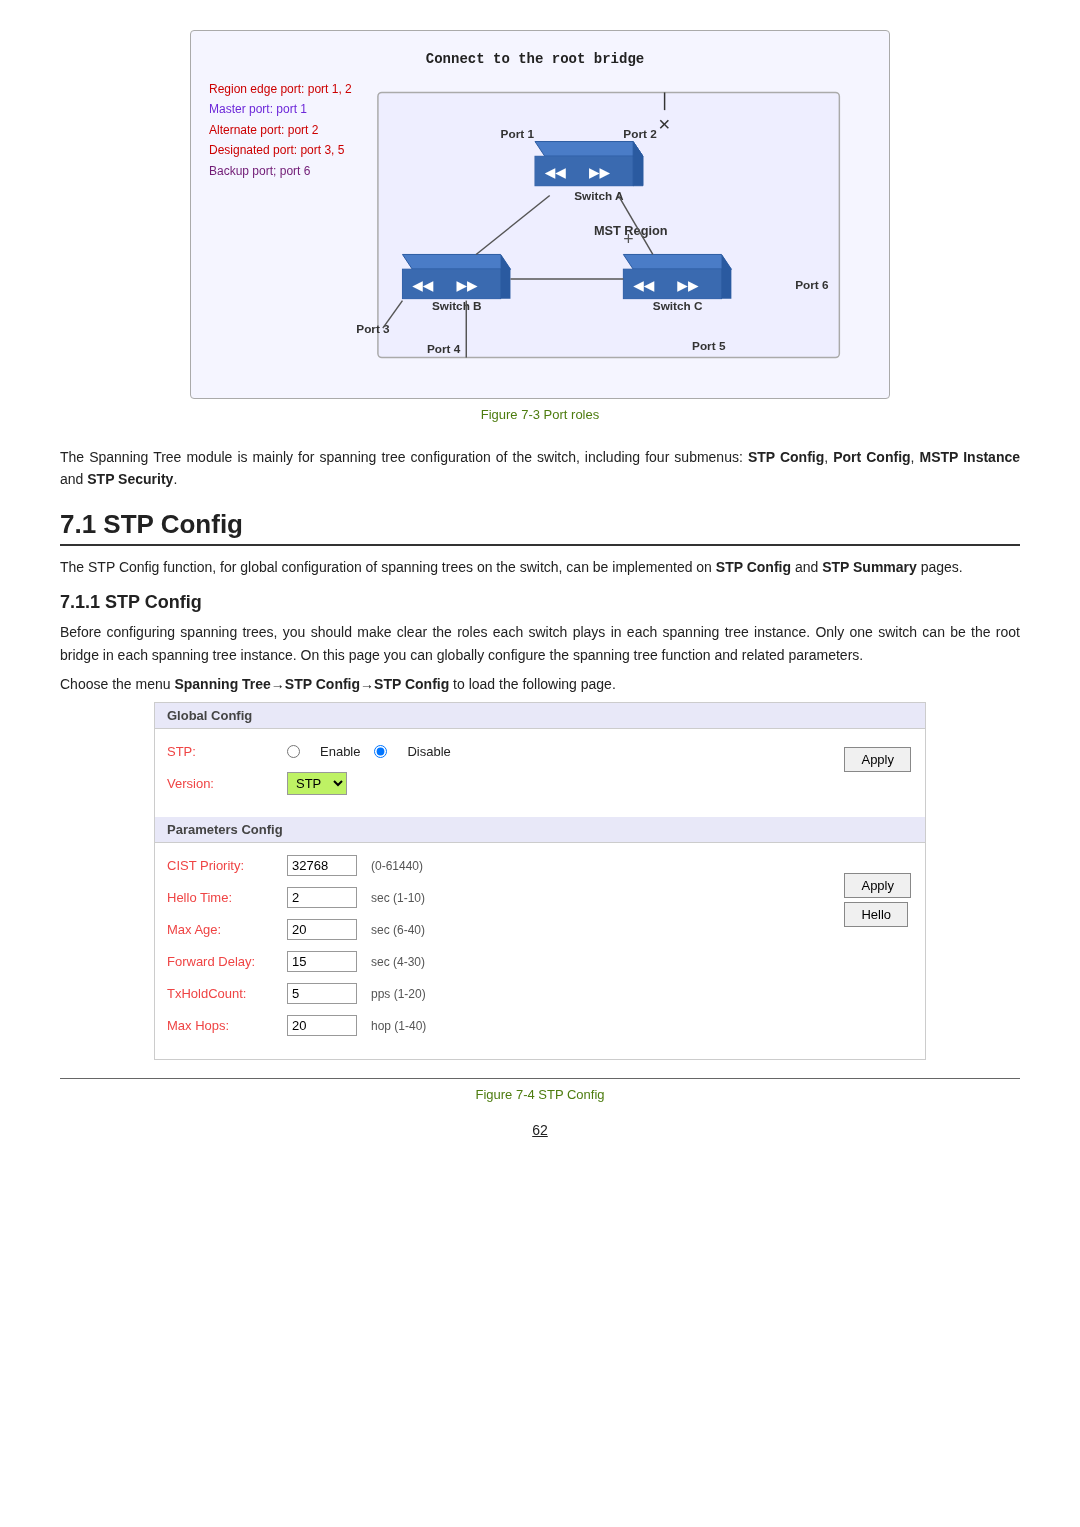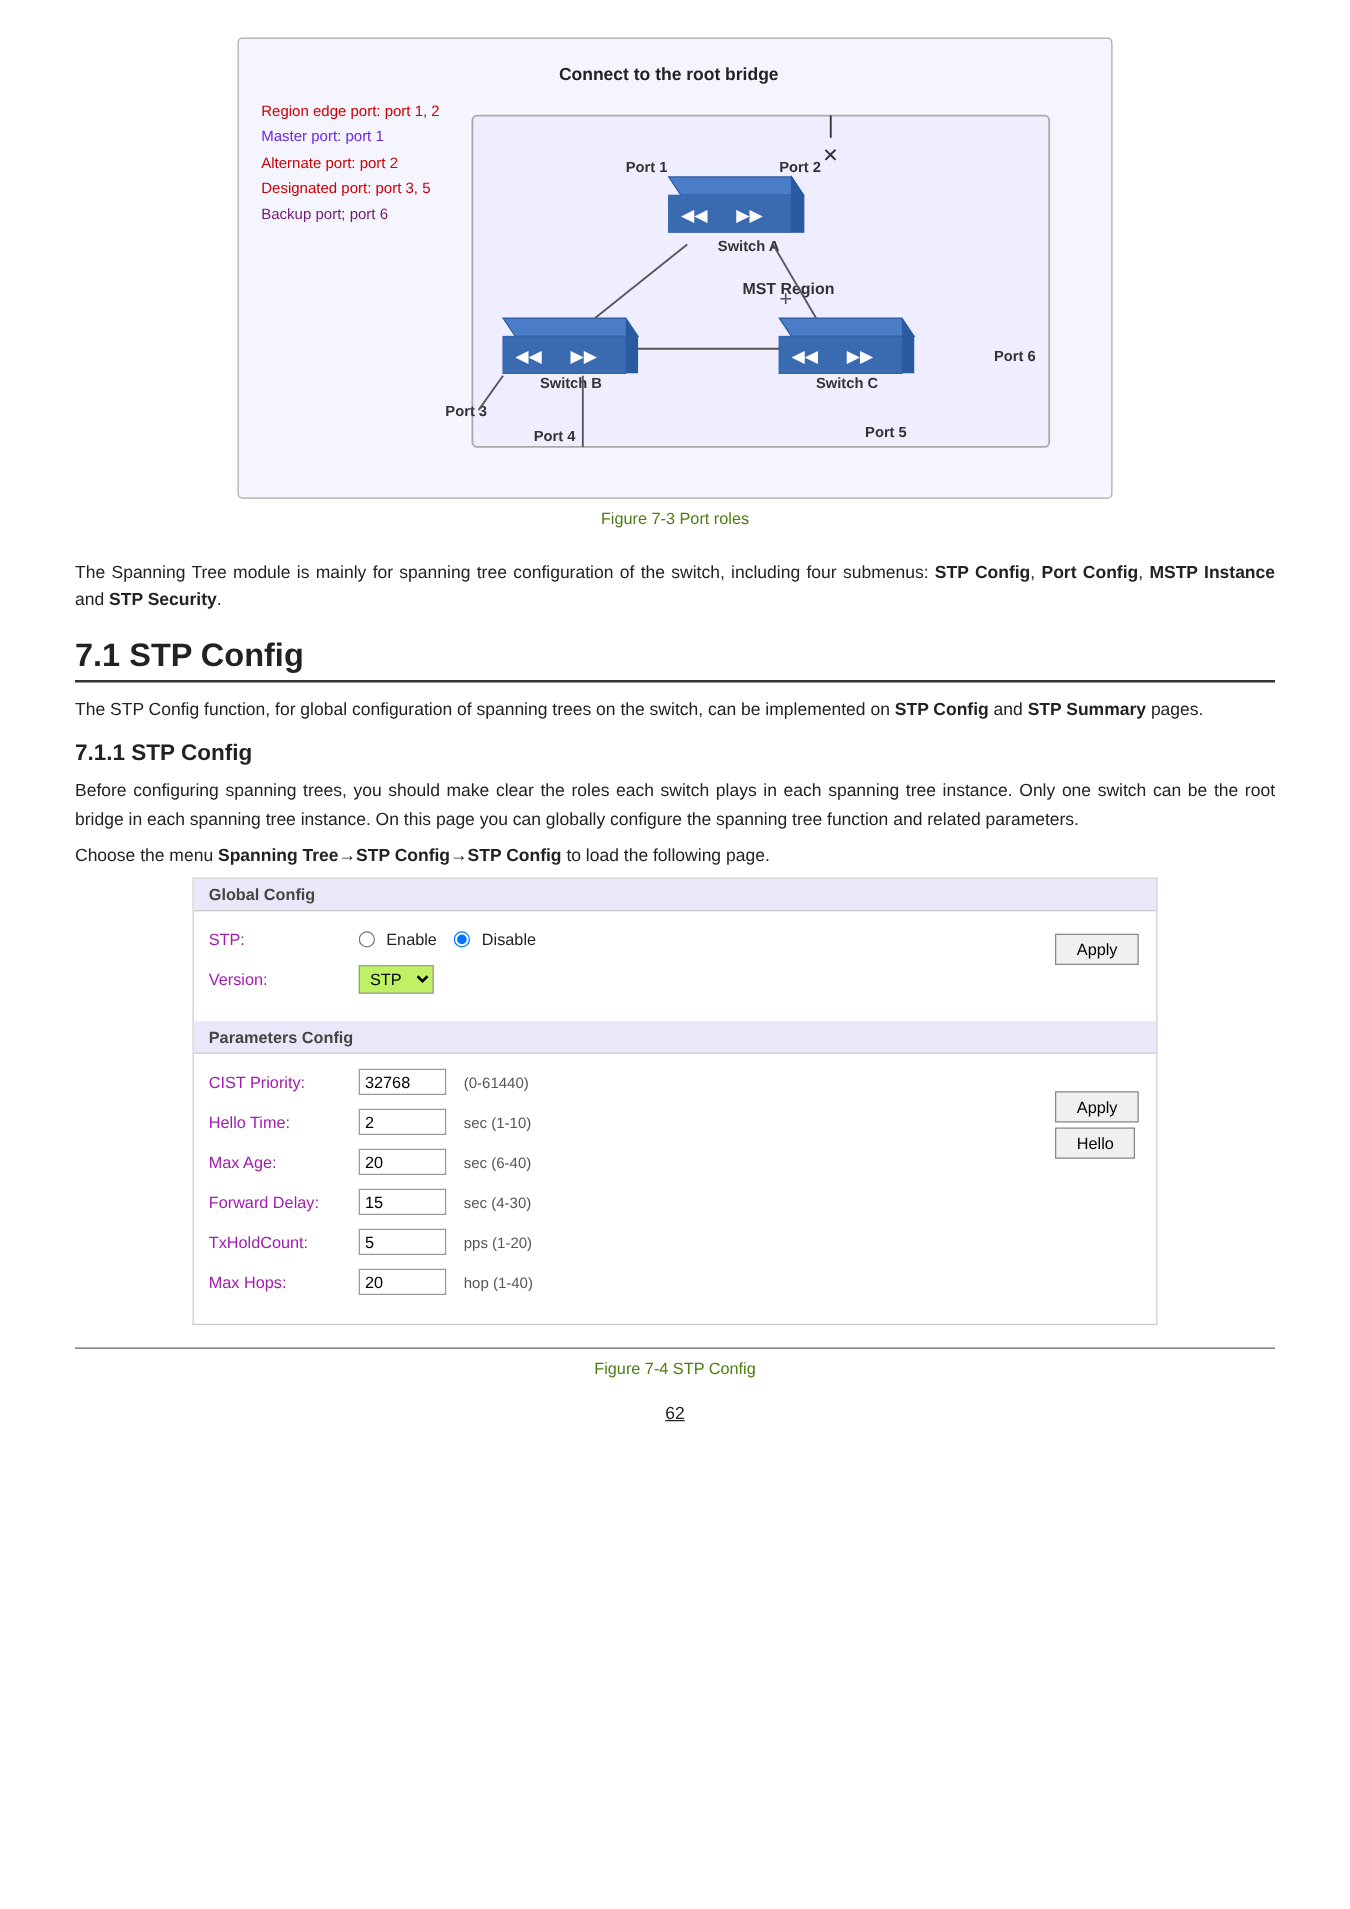--- a/index.html
+++ b/index.html
@@ -26,20 +26,21 @@
       border-radius: 4px;
       width: 700px;
       padding: 20px 30px 20px 20px;
       position: relative;
     }
     .diagram-title {
       text-align: center;
       font-weight: bold;
       font-size: 14px;
       margin-bottom: 8px;
+      font-family: Liberation Mono, monospace;
     }
     .diagram-svg {
       width: 100%;
       height: 300px;
     }
     .figure-caption {
       text-align: center;
       font-size: 13px;
       margin-top: 8px;
       margin-bottom: 14px;
@@ -95,38 +96,38 @@
       position: relative;
     }
     .config-row {
       display: flex;
       align-items: center;
       margin-bottom: 6px;
       min-height: 26px;
     }
     .config-label {
       width: 120px;
-      color: #a21caf;
+      color: #ef4444;
       font-size: 13px;
       flex-shrink: 0;
     }
     .config-controls {
       display: flex;
       align-items: center;
       gap: 8px;
     }
     .radio-group {
       display: flex;
       align-items: center;
       gap: 14px;
     }
     .radio-item {
       display: flex;
       align-items: center;
-      gap: 9px;
+      gap: 20px;
       font-size: 13px;
     }
     input[type="radio"] {
       width: 13px;
       height: 13px;
       cursor: pointer;
     }
     select.config-select {
       font-size: 13px;
       padding: 2px 4px;

